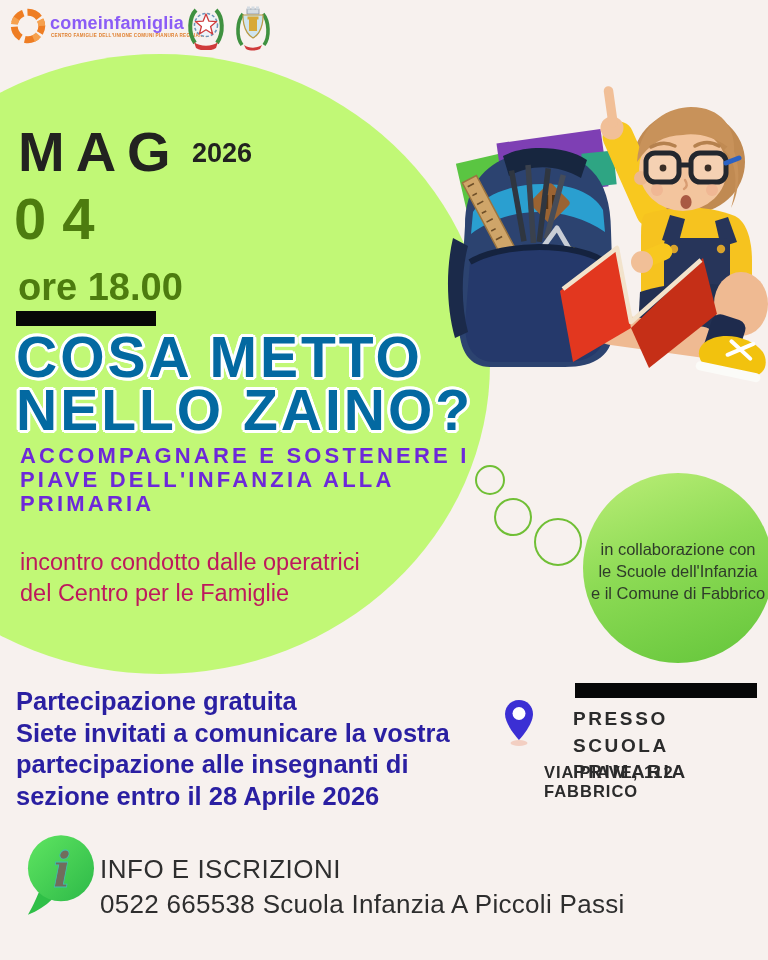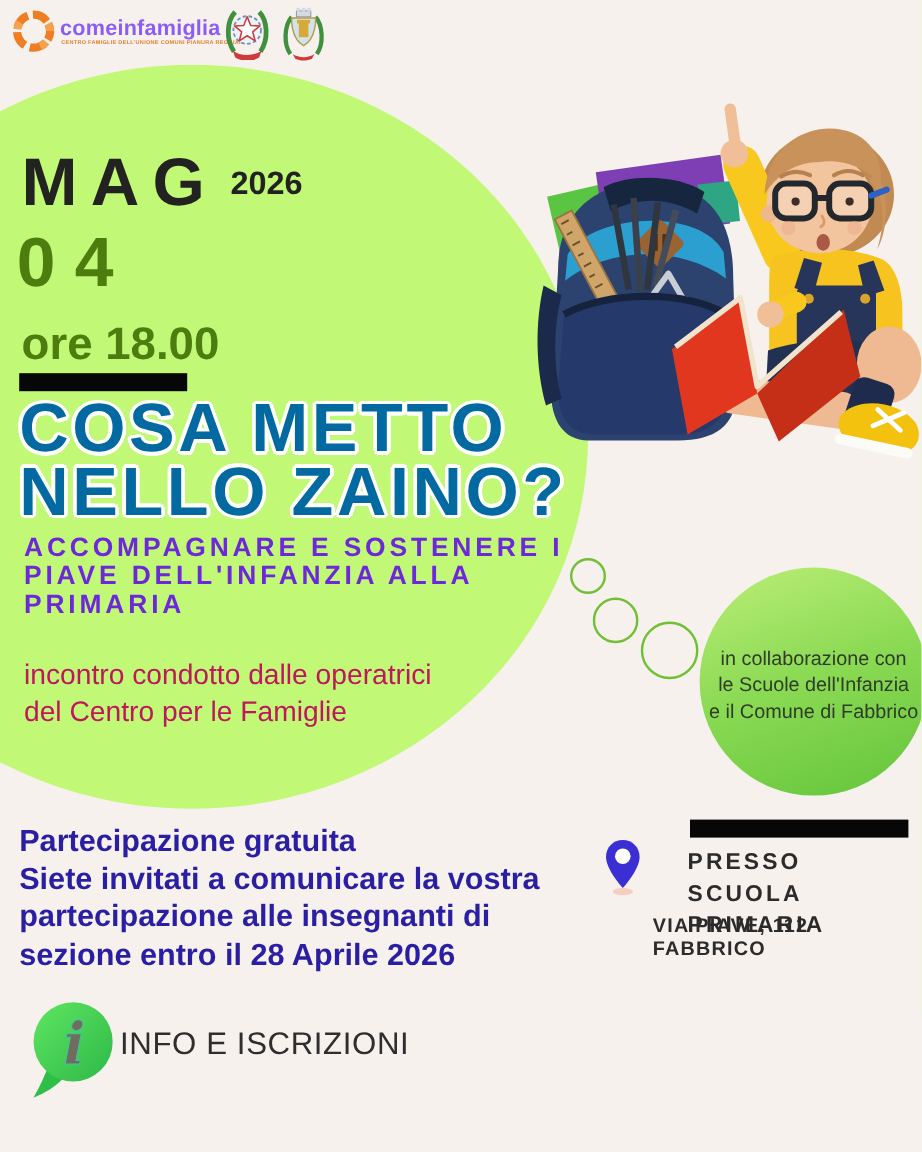--- a/index.html
+++ b/index.html
@@ -239,14 +239,15 @@
       <linearGradient id="gb" x1="0" y1="0" x2="1" y2="1">
         <stop offset="0" stop-color="#5fe561"></stop>
         <stop offset="1" stop-color="#2db948"></stop>
       </linearGradient>
     </defs>
     <path d="M14,60 C9,72 6,78 2,85 C12,81 20,76 27,69 Z" fill="#2fbf47"></path>
     <circle cx="36" cy="37" r="34" fill="url(#gb)"></circle>
     <text x="37" y="56" text-anchor="middle" font-family="DejaVu Serif, serif" font-style="italic" font-weight="bold" font-size="50" fill="#716d5c" stroke="#3fc0b0" stroke-width="0.8">i</text>
   </svg>
   <div class="abs info-title">INFO E ISCRIZIONI</div>
+  <div class="abs info-contact">0522 665538 Scuola Infanzia A Piccoli Passi</div>
 
 </div>
 
 </body></html>

